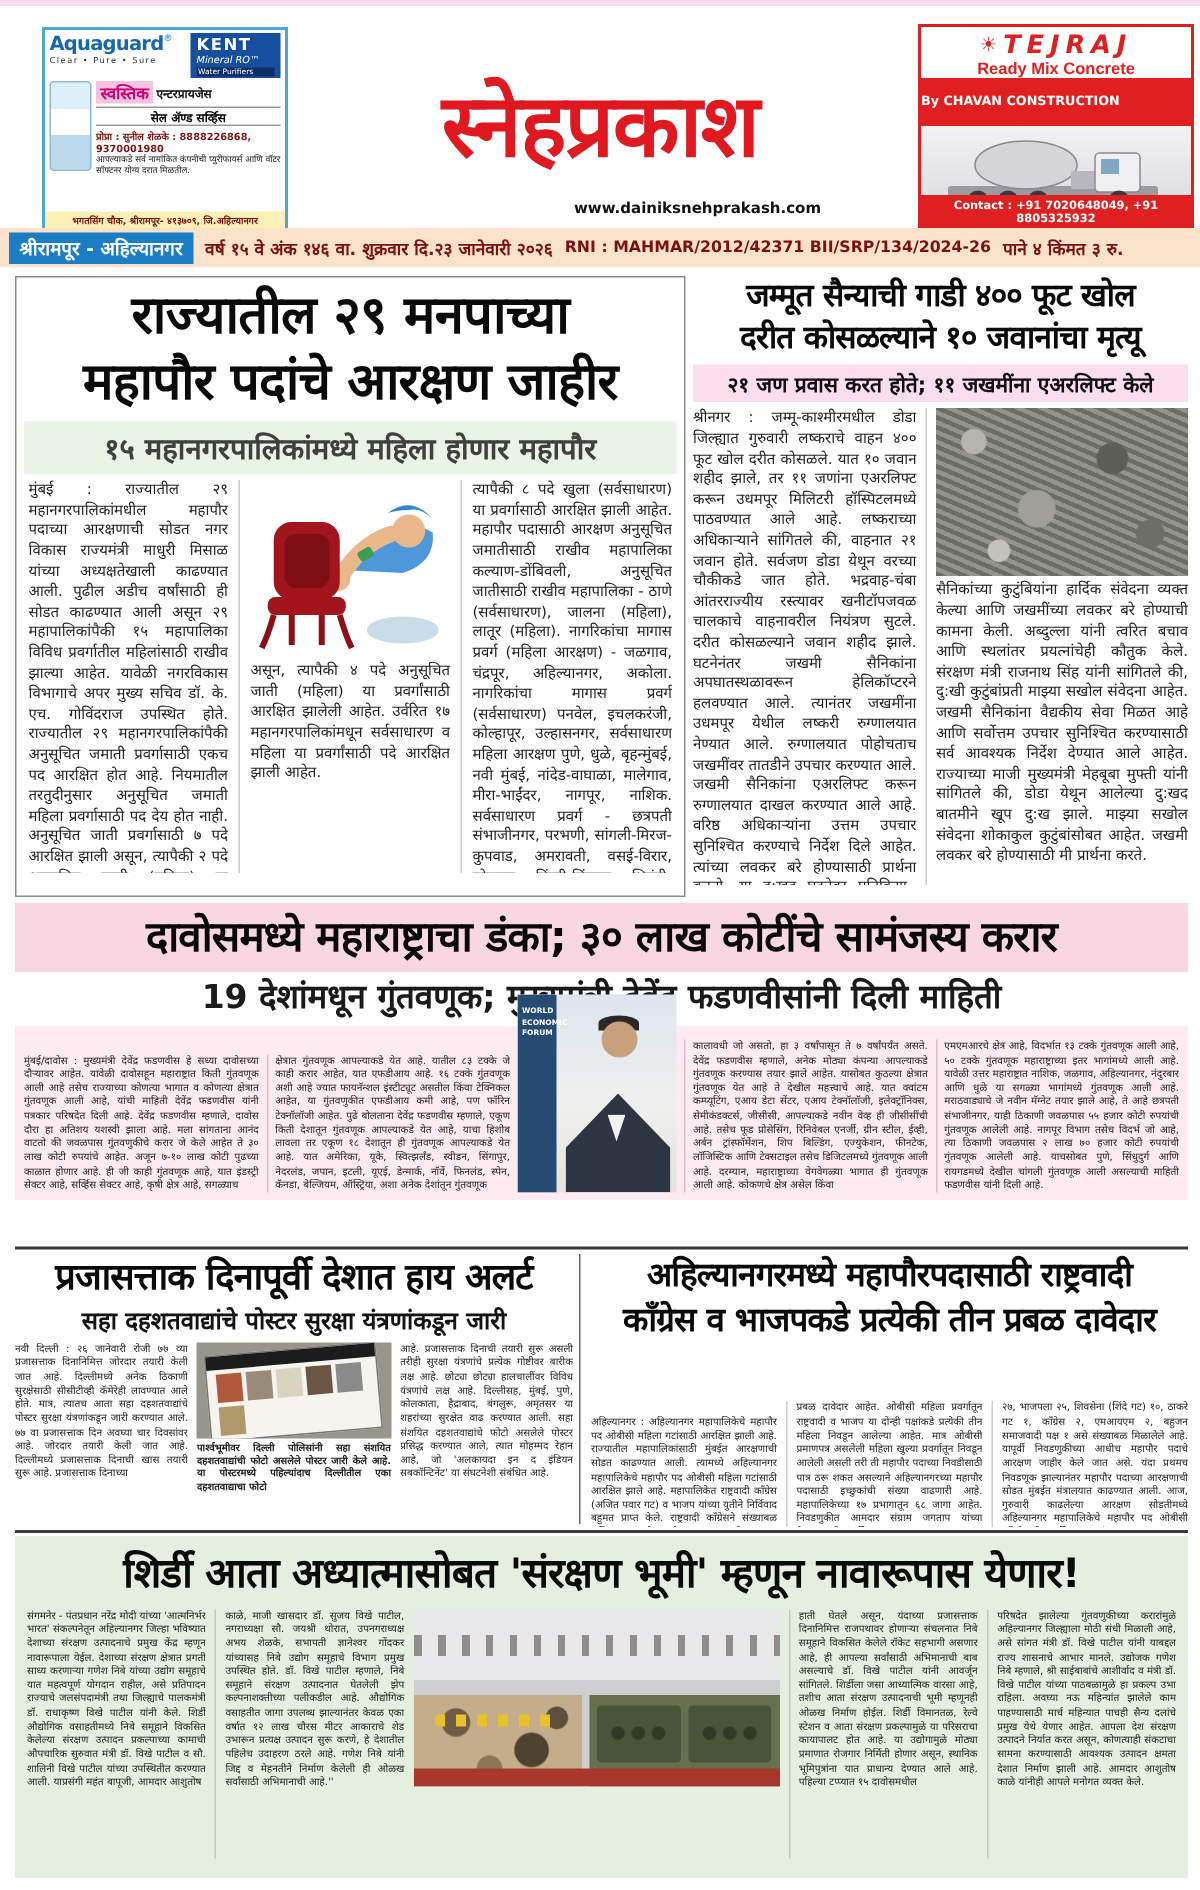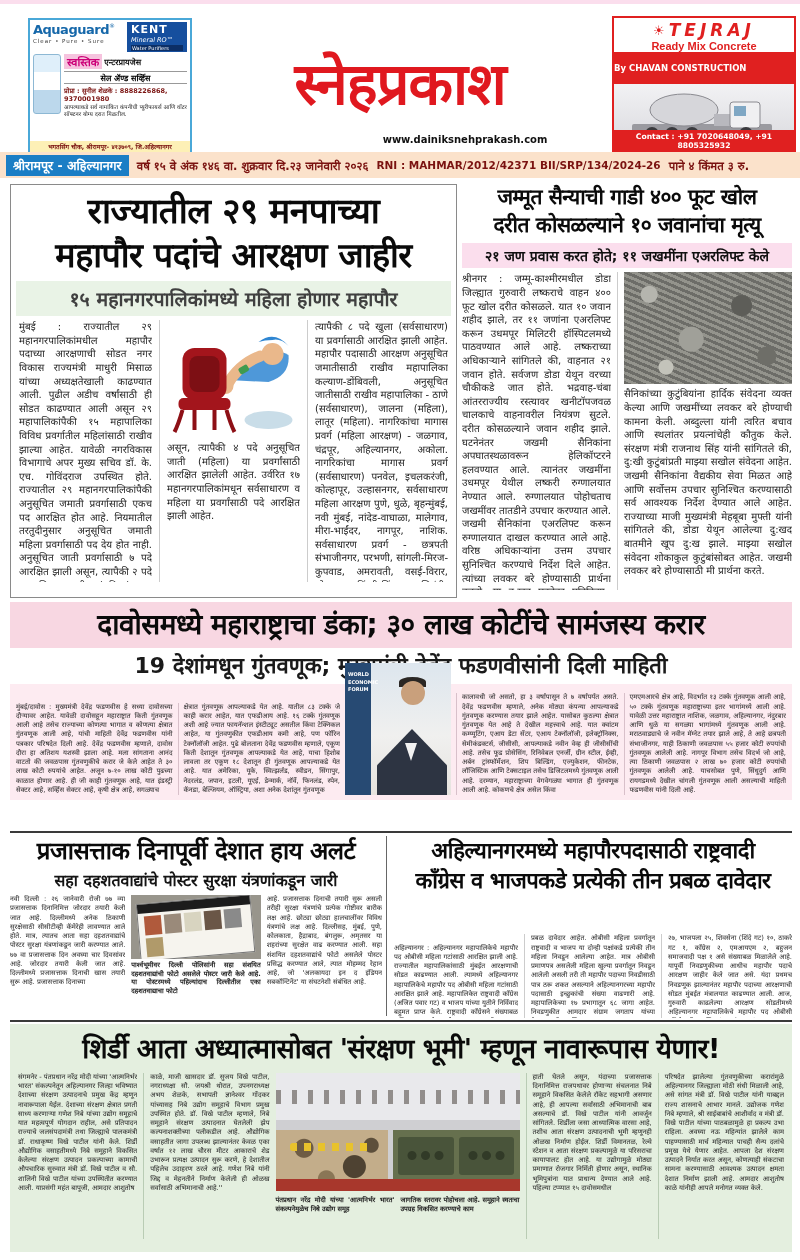--- a/index.html
+++ b/index.html
@@ -325,22 +325,18 @@
           <div class="crowd"></div>
           <div class="heads"></div>
           <div class="equip-left"></div>
           <div class="rocket-tips"></div>
           <div class="equip-right">
             <div class="launcher a"></div>
             <div class="launcher b"></div>
           </div>
           <div class="carpet"></div>
         </div>
-        <div class="s6-cap">
-          <div class="caption">पंतप्रधान नरेंद्र मोदी यांच्या 'आत्मनिर्भर भारत' संकल्पनेमुळेच निबे उद्योग समूह</div>
-          <div class="caption">जागतिक स्तरावर पोहोचला आहे. समूहाने स्वतःचा उपग्रह विकसित करण्याचे काम</div>
-        </div>
       </div>
       <div class="tc body-col bd">हाती घेतले असून, यंदाच्या प्रजासत्ताक दिनानिमित्त राजपथावर होणाऱ्या संचलनात निबे समूहाने विकसित केलेले रॉकेट सहभागी असणार आहे, ही आपल्या सर्वांसाठी अभिमानाची बाब असल्याचे डॉ. विखे पाटील यांनी आवर्जून सांगितले. शिर्डीला जसा आध्यात्मिक वारसा आहे, तशीच आता संरक्षण उत्पादनाची भूमी म्हणूनही ओळख निर्माण होईल. शिर्डी विमानतळ, रेल्वे स्टेशन व आता संरक्षण प्रकल्पामुळे या परिसराचा कायापालट होत आहे. या उद्योगामुळे मोठ्या प्रमाणात रोजगार निर्मिती होणार असून, स्थानिक भूमिपुत्रांना यात प्राधान्य देण्यात आले आहे. पहिल्या टप्प्यात १५ दावोसमधील</div>
       <div class="tc body-col">परिषदेत झालेल्या गुंतवणुकीच्या करारांमुळे अहिल्यानगर जिल्ह्याला मोठी संधी मिळाली आहे, असे सांगत मंत्री डॉ. विखे पाटील यांनी याबद्दल राज्य शासनाचे आभार मानले. उद्योजक गणेश निबे म्हणाले, श्री साईबाबांचे आशीर्वाद व मंत्री डॉ. विखे पाटील यांच्या पाठबळामुळे हा प्रकल्प उभा राहिला. अवघ्या नऊ महिन्यांत झालेले काम पाहण्यासाठी मार्च महिन्यात पाचही सैन्य दलांचे प्रमुख येथे येणार आहेत. आपला देश संरक्षण उत्पादने निर्यात करत असून, कोणत्याही संकटाचा सामना करण्यासाठी आवश्यक उत्पादन क्षमता देशात निर्माण झाली आहे. आमदार आशुतोष काळे यांनीही आपले मनोगत व्यक्त केले.</div>
     </div>
   </section>
 </div>
 
 </body></html>

